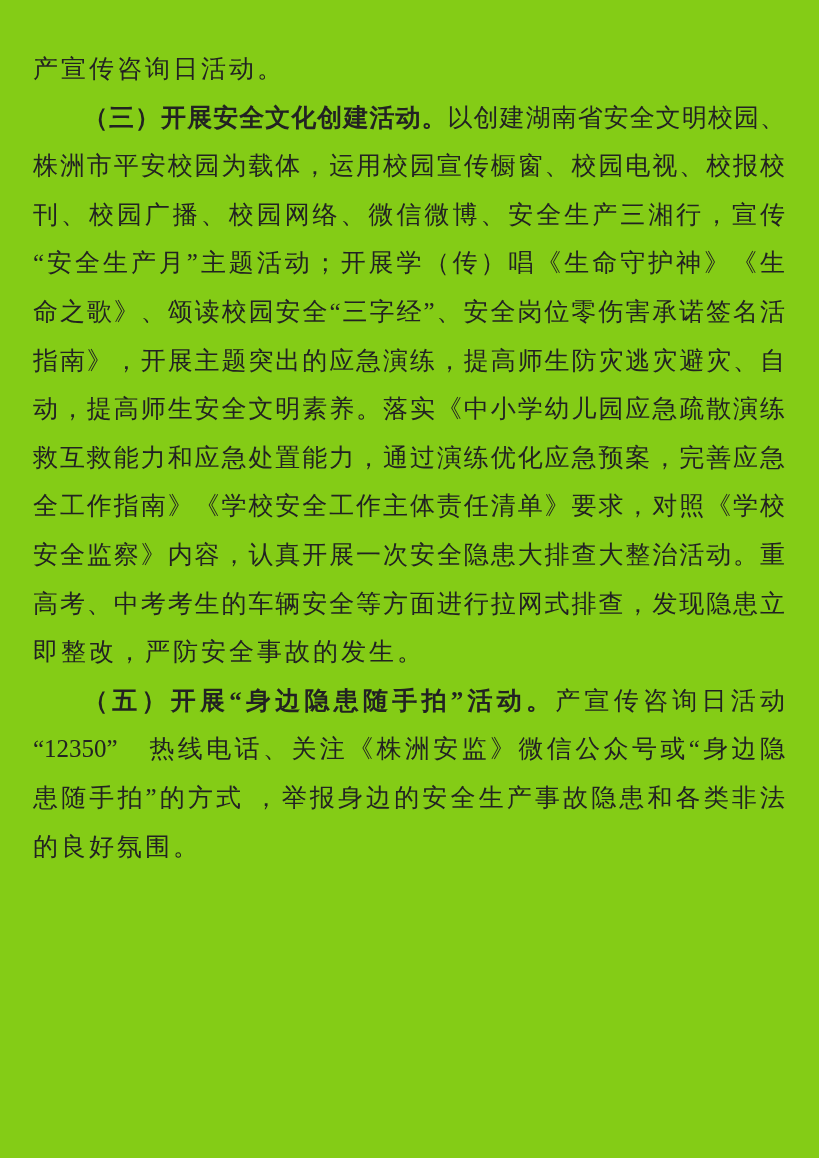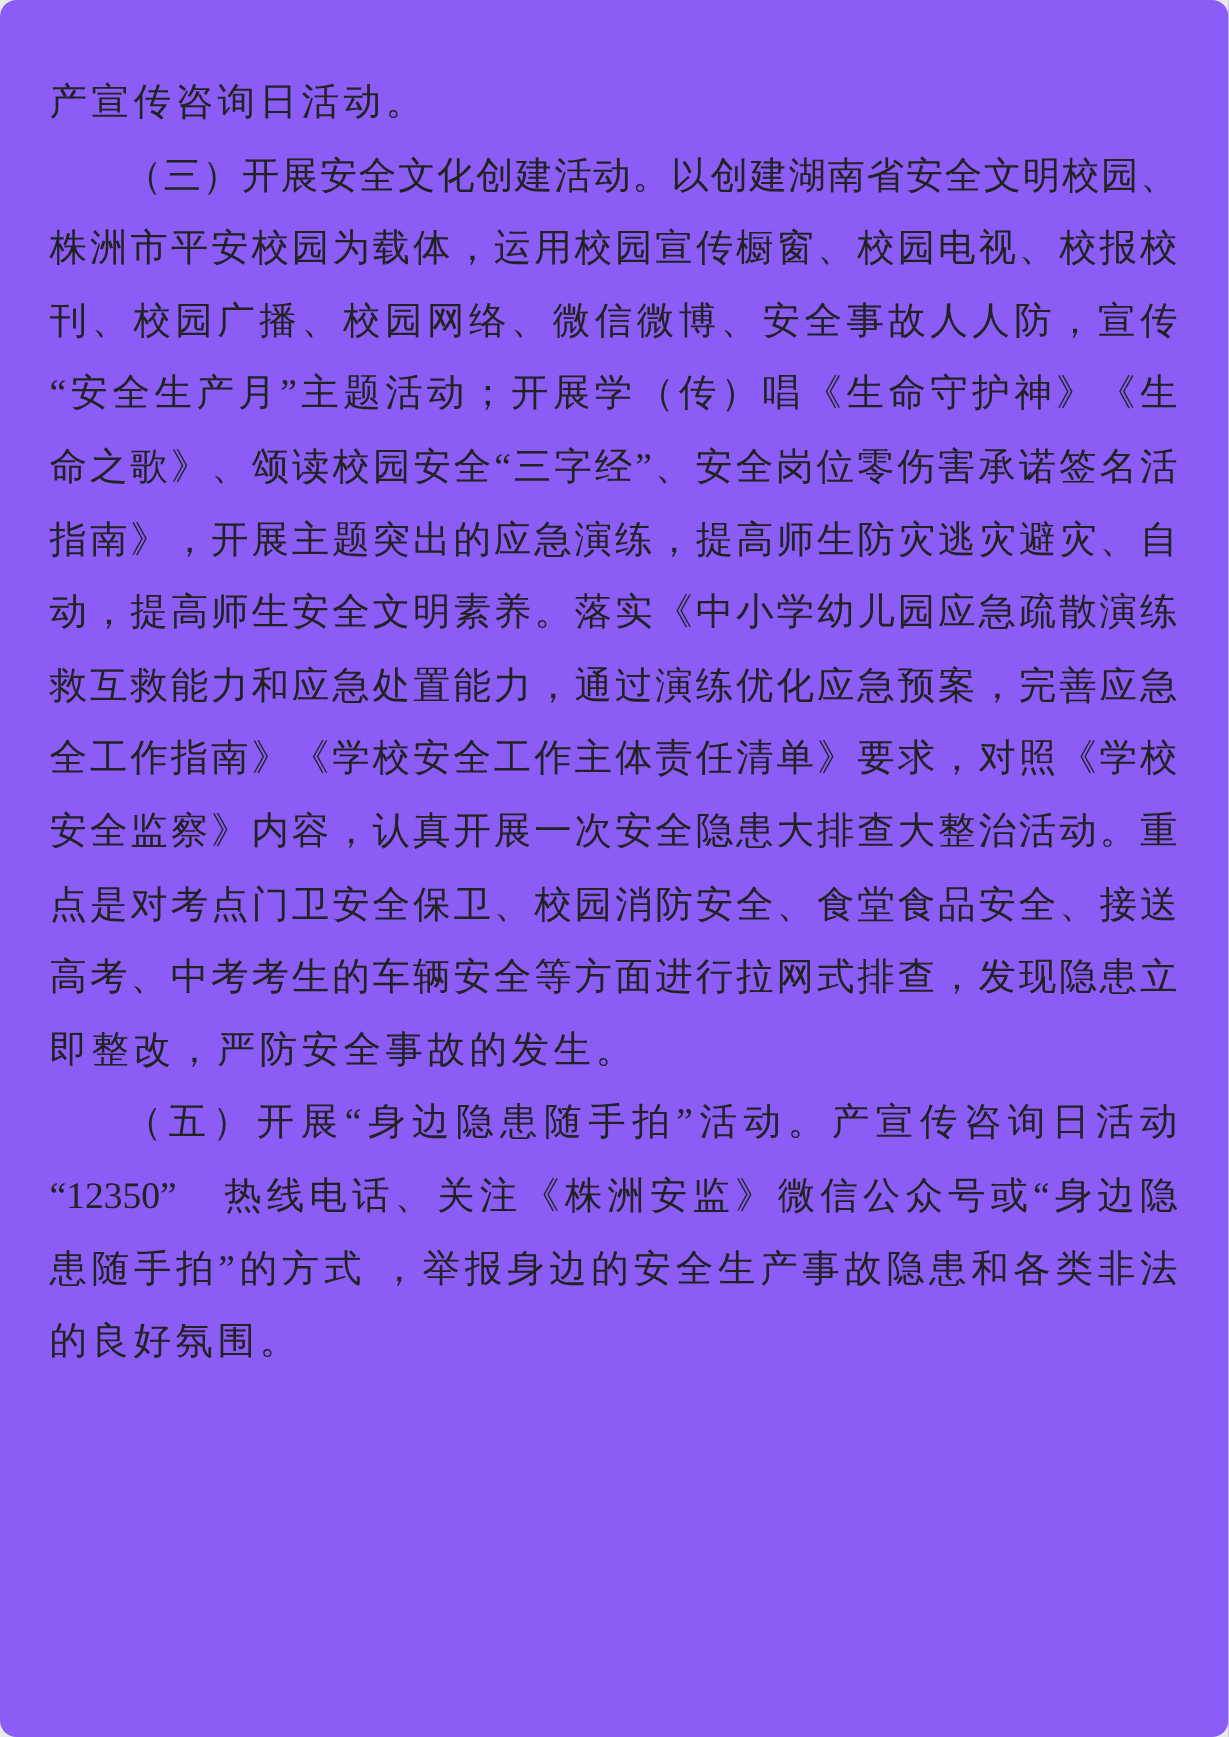--- a/index.html
+++ b/index.html
@@ -34,38 +34,37 @@
     text-align-last: left;
     letter-spacing: 3px;
   }
   .line.indent {
     padding-left: 50px;
   }
   .seg {
     font-weight: normal;
   }
   .seg.bold {
-    font-weight: normal;
+    font-weight: bold;
   }
 </style>
 </head>
 <body>
 
-<div class="page" style="background: #8b5cf6; color: rgb(34, 34, 34); border-radius: 11px;">
+<div class="page" style="background: #84cc16; color: rgb(34, 34, 34);">
     <div class="line short"><span class="seg">产宣传咨询日活动。</span></div>
     <div class="line full indent"><span class="seg bold">（三）开展安全文化创建活动。</span><span class="seg">以创建湖南省安全文明校园、</span></div>
     <div class="line full"><span class="seg">株洲市平安校园为载体，运用校园宣传橱窗、校园电视、校报校</span></div>
-    <div class="line full"><span class="seg">刊、校园广播、校园网络、微信微博、安全事故人人防，宣传</span></div>
+    <div class="line full"><span class="seg">刊、校园广播、校园网络、微信微博、安全生产三湘行，宣传</span></div>
     <div class="line full"><span class="seg">“安全生产月”主题活动；开展学（传）唱《生命守护神》《生</span></div>
     <div class="line full"><span class="seg">命之歌》、颂读校园安全“三字经”、安全岗位零伤害承诺签名活</span></div>
     <div class="line full"><span class="seg">指南》，开展主题突出的应急演练，提高师生防灾逃灾避灾、自</span></div>
     <div class="line full"><span class="seg">动，提高师生安全文明素养。落实《中小学幼儿园应急疏散演练</span></div>
     <div class="line full"><span class="seg">救互救能力和应急处置能力，通过演练优化应急预案，完善应急</span></div>
     <div class="line full"><span class="seg">全工作指南》《学校安全工作主体责任清单》要求，对照《学校</span></div>
     <div class="line full"><span class="seg">安全监察》内容，认真开展一次安全隐患大排查大整治活动。重</span></div>
-    <div class="line full"><span class="seg">点是对考点门卫安全保卫、校园消防安全、食堂食品安全、接送</span></div>
     <div class="line full"><span class="seg">高考、中考考生的车辆安全等方面进行拉网式排查，发现隐患立</span></div>
     <div class="line short"><span class="seg">即整改，严防安全事故的发生。</span></div>
     <div class="line full indent"><span class="seg bold">（五）开展“身边隐患随手拍”活动。</span><span class="seg">产宣传咨询日活动</span></div>
     <div class="line full"><span class="seg">“12350”　热线电话、关注《株洲安监》微信公众号或“身边隐</span></div>
     <div class="line full"><span class="seg">患随手拍”的方式 ，举报身边的安全生产事故隐患和各类非法</span></div>
     <div class="line short"><span class="seg">的良好氛围。</span></div>
   </div>
 
 </body></html>

